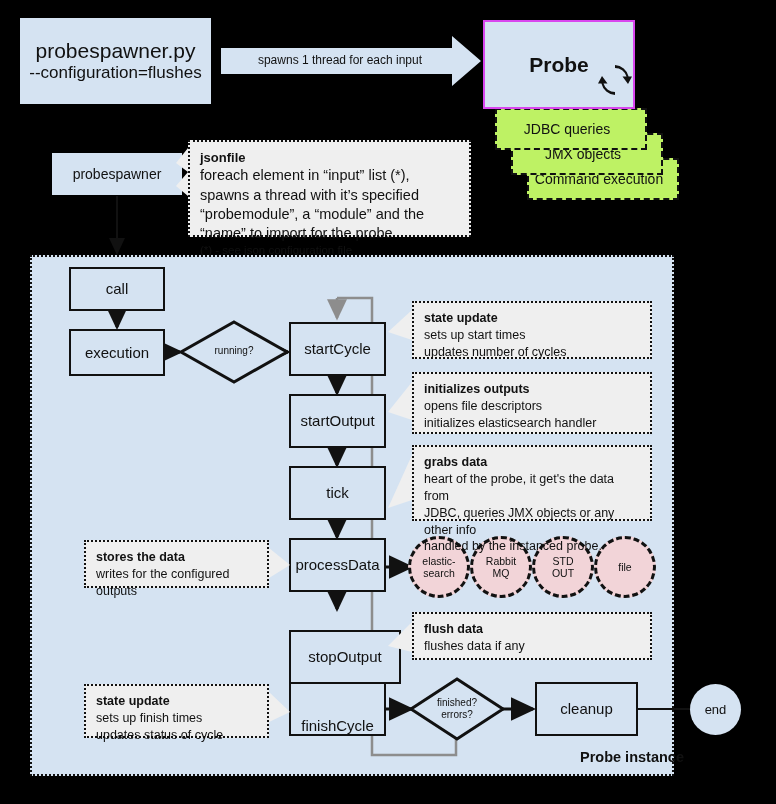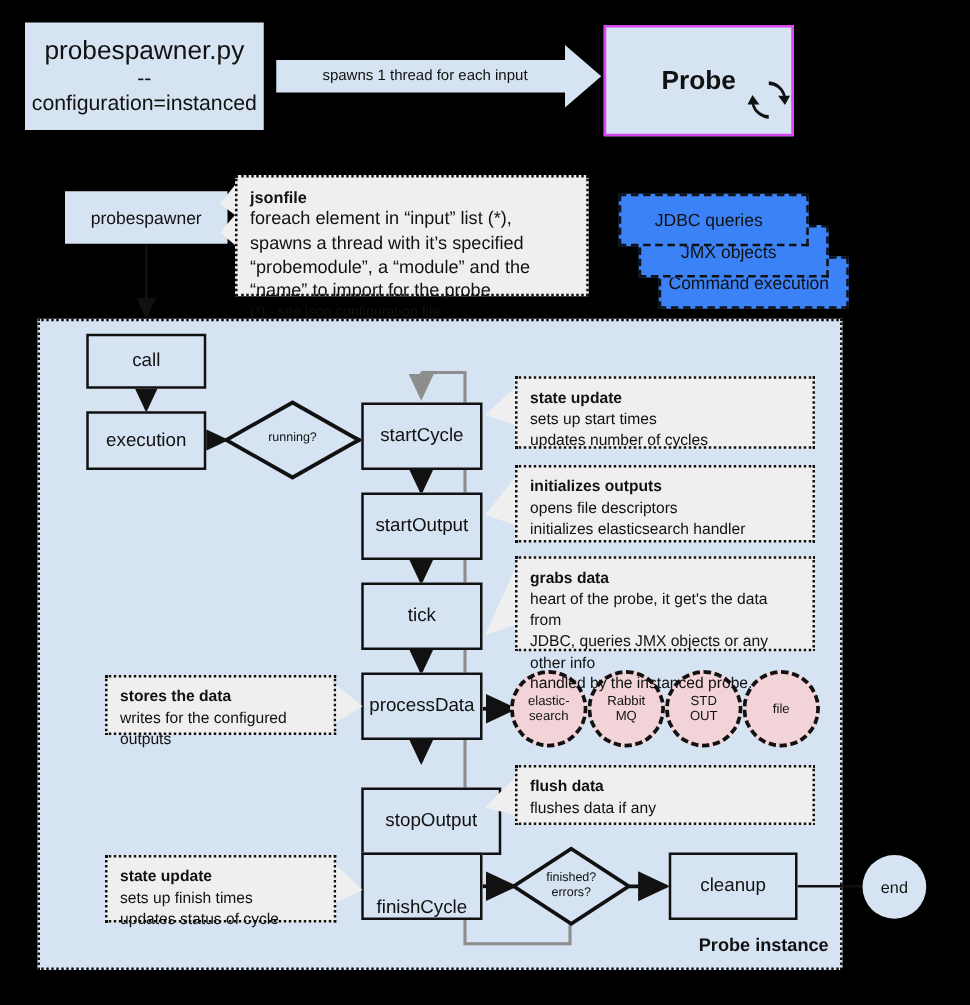--- a/index.html
+++ b/index.html
@@ -50,28 +50,27 @@
     background: #d5e3f2;
     border: 2px solid #d946ef;
     display: flex;
     align-items: center;
     justify-content: center;
     font-size: 21px;
     font-weight: bold;
     color: #111111;
   }
   .stackcard {
-    background: #3b82f6;
+    background: #bef264;
     border: 2px dashed #111111;
     display: flex;
     align-items: center;
     justify-content: center;
     font-size: 14px;
     color: #111111;
-    margin-top: 47px;
   }
   .stackcard span { padding-right: 8px; }
 
   
   .note {
     background: #efefef;
     border: 2px dotted #111111;
     padding: 7px 10px;
     color: #111111;
     font-size: 12.5px;
@@ -86,20 +85,21 @@
   
   .container {
     background: #d5e3f2;
     border: 2px dotted #111111;
   }
   .container-label {
     position: absolute;
     font-weight: bold;
     font-size: 14.5px;
     color: #111111;
+    margin-left: 21px;
   }
 
   
   .outcircle {
     border-radius: 50%;
     background: #f2d4d8;
     border: 3px dashed #111111;
     display: flex;
     align-items: center;
     justify-content: center;
@@ -128,21 +128,21 @@
     pointer-events: none;
   }
 </style>
 </head>
 <body>
 
 <div id="canvas">
 
   <div class="abs bigbox" style="left:20px; top:18px; width:191px; height:86px;">
     <div class="l1">probespawner.py</div>
-    <div class="l2">--configuration=instanced</div>
+    <div class="l2">--configuration=flushes</div>
   </div>
 
   <svg class="abs" width="776" height="804" style="left:0;top:0;pointer-events:none;">
     <polygon points="221,48 452,48 452,36 481,61 452,86 452,74 221,74" fill="#d5e3f2" stroke="none"></polygon>
   </svg>
   <div class="abs" style="left:225px; top:53px; width:230px; text-align:center; font-size:12px; color:#111;">spawns 1 thread for each input</div>
 
   <div class="abs stackcard" style="left:527px; top:158px; width:152px; height:42px; z-index:1;">
     <span>Command execution</span>
   </div>

